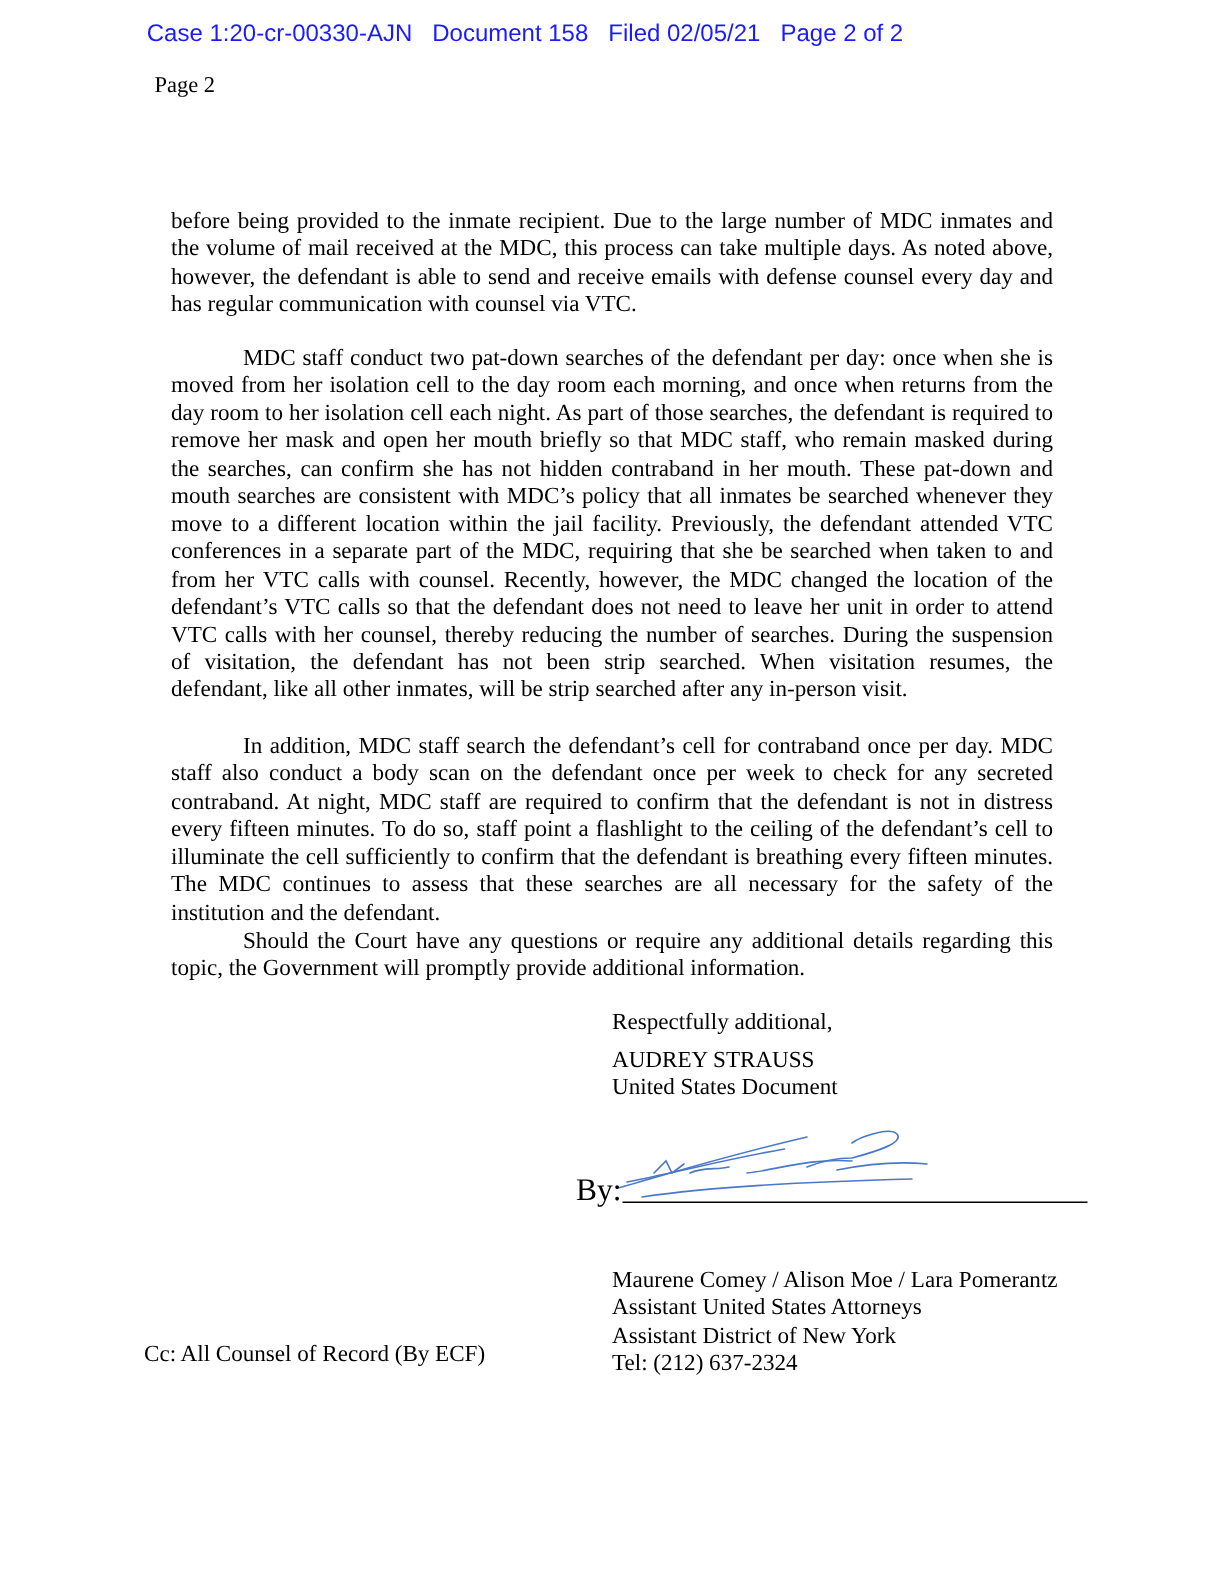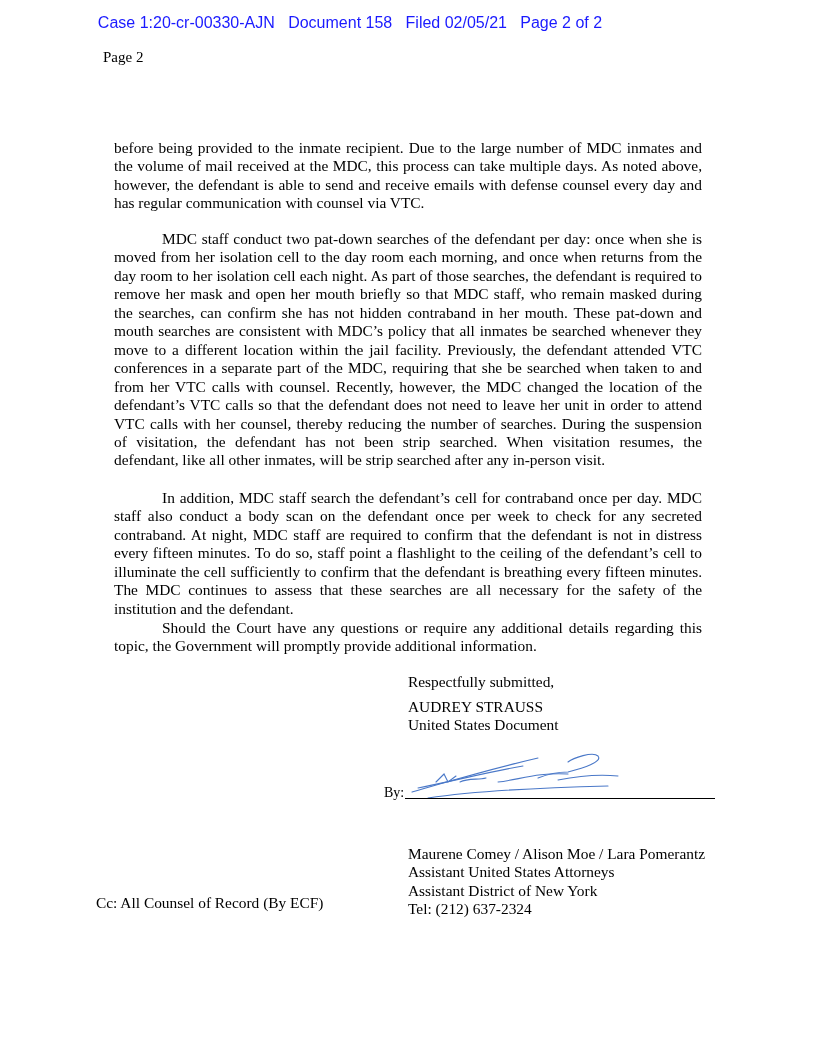--- a/index.html
+++ b/index.html
@@ -59,24 +59,24 @@
       line-height: 18.45px;
     }
     .sig-closing { top: 673px; }
     .sig-attorney { top: 698px; }
     .sig-names { top: 845px; }
 
     .by-row {
       position: absolute;
       top: 784px;
       left: 384px;
-      font-size: 14px;
+      font-size: 21px;
       line-height: 18.45px;
       display: flex;
-      align-items: flex-start;
+      align-items: flex-end;
     }
     .by-line {
       display: inline-block;
       width: 310px;
       border-bottom: 1px solid #000000;
       height: 14px;
       margin-left: 1px;
     }
     .signature {
       position: absolute;
@@ -105,21 +105,21 @@
 <div class="body-text" id="p2">
   <p class="indent">MDC staff conduct two pat-down searches of the defendant per day: once when she is moved from her isolation cell to the day room each morning, and once when returns from the day room to her isolation cell each night.  As part of those searches, the defendant is required to remove her mask and open her mouth briefly so that MDC staff, who remain masked during the searches, can confirm she has not hidden contraband in her mouth.  These pat-down and mouth searches are consistent with MDC’s policy that all inmates be searched whenever they move to a different location within the jail facility.  Previously, the defendant attended VTC conferences in a separate part of the MDC, requiring that she be searched when taken to and from her VTC calls with counsel.  Recently, however, the MDC changed the location of the defendant’s VTC calls so that the defendant does not need to leave her unit in order to attend VTC calls with her counsel, thereby reducing the number of searches.  During the suspension of visitation, the defendant has not been strip searched.  When visitation resumes, the defendant, like all other inmates, will be strip searched after any in-person visit.</p>
 </div>
 <div class="body-text" id="p3">
   <p class="indent">In addition, MDC staff search the defendant’s cell for contraband once per day.  MDC staff also conduct a body scan on the defendant once per week to check for any secreted contraband.  At night, MDC staff are required to confirm that the defendant is not in distress every fifteen minutes.  To do so, staff point a flashlight to the ceiling of the defendant’s cell to illuminate the cell sufficiently to confirm that the defendant is breathing every fifteen minutes.  The MDC continues to assess that these searches are all necessary for the safety of the institution and the defendant.</p>
 </div>
 <div class="body-text" id="p4">
   <p class="indent">Should the Court have any questions or require any additional details regarding this topic, the Government will promptly provide additional information.</p>
 </div>
 
-<div class="sig-block sig-closing">Respectfully submitted,</div>
+<div class="sig-block sig-closing">Respectfully additional,</div>
 
 <div class="sig-block sig-attorney">
   <div>AUDREY STRAUSS</div>
   <div>United States Document</div>
 </div>
 
 <svg class="signature" viewBox="0 0 220 50" xmlns="http://www.w3.org/2000/svg">
   <g fill="none" stroke="#4a78c8" stroke-width="1.1" stroke-linecap="round">
     <path d="M4 40 C 40 30, 70 20, 130 6"></path>
     <path d="M10 36 C 50 28, 80 20, 115 14"></path>

